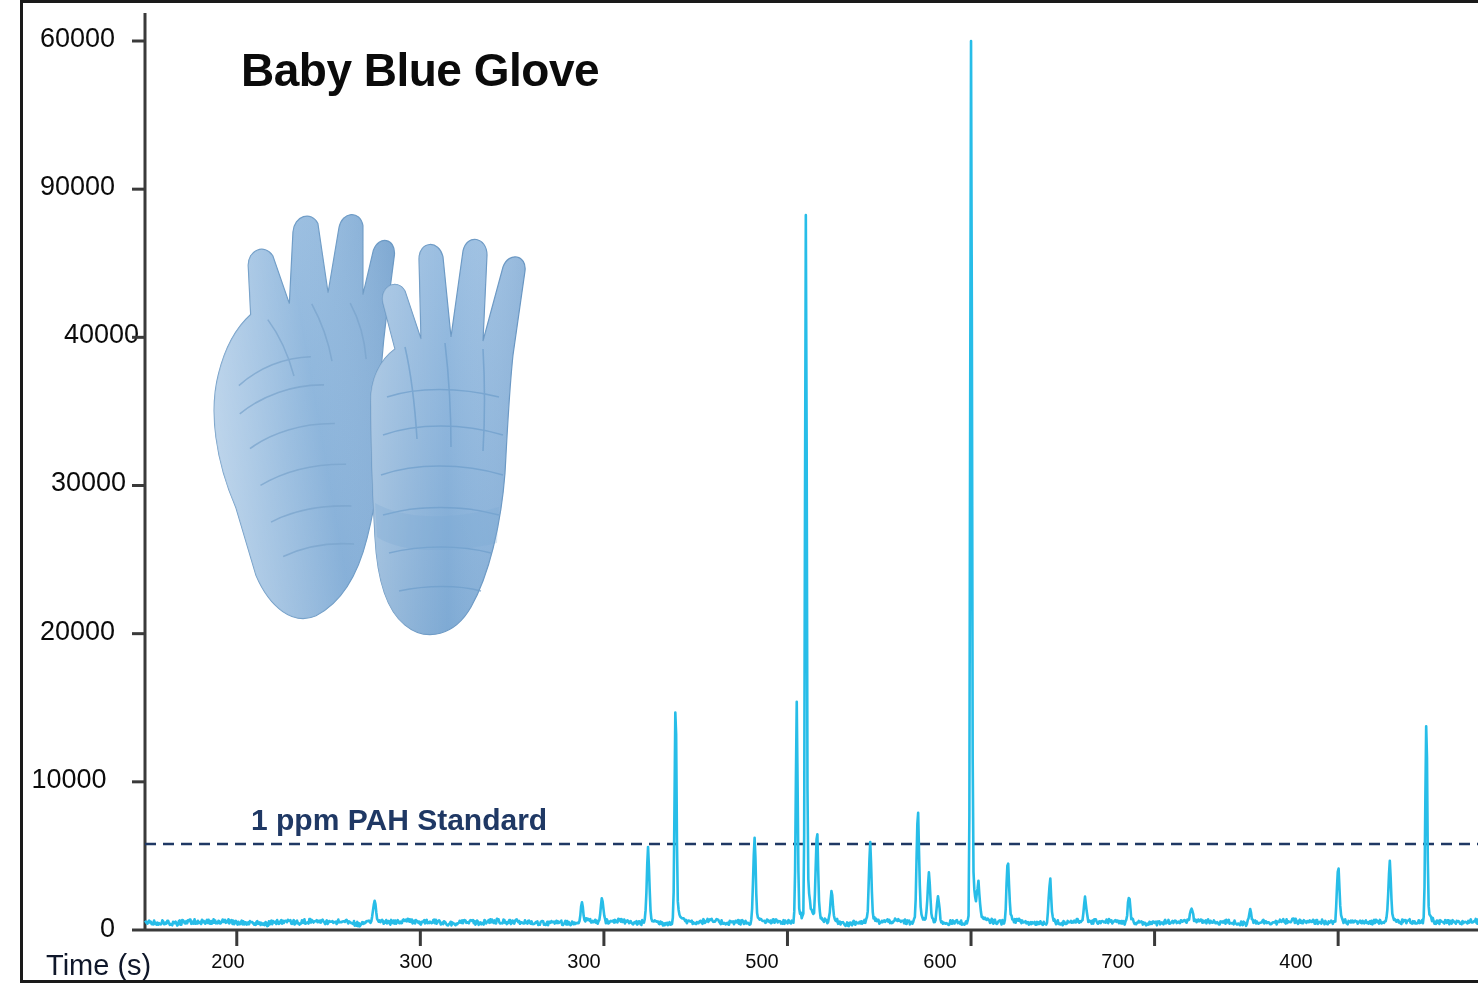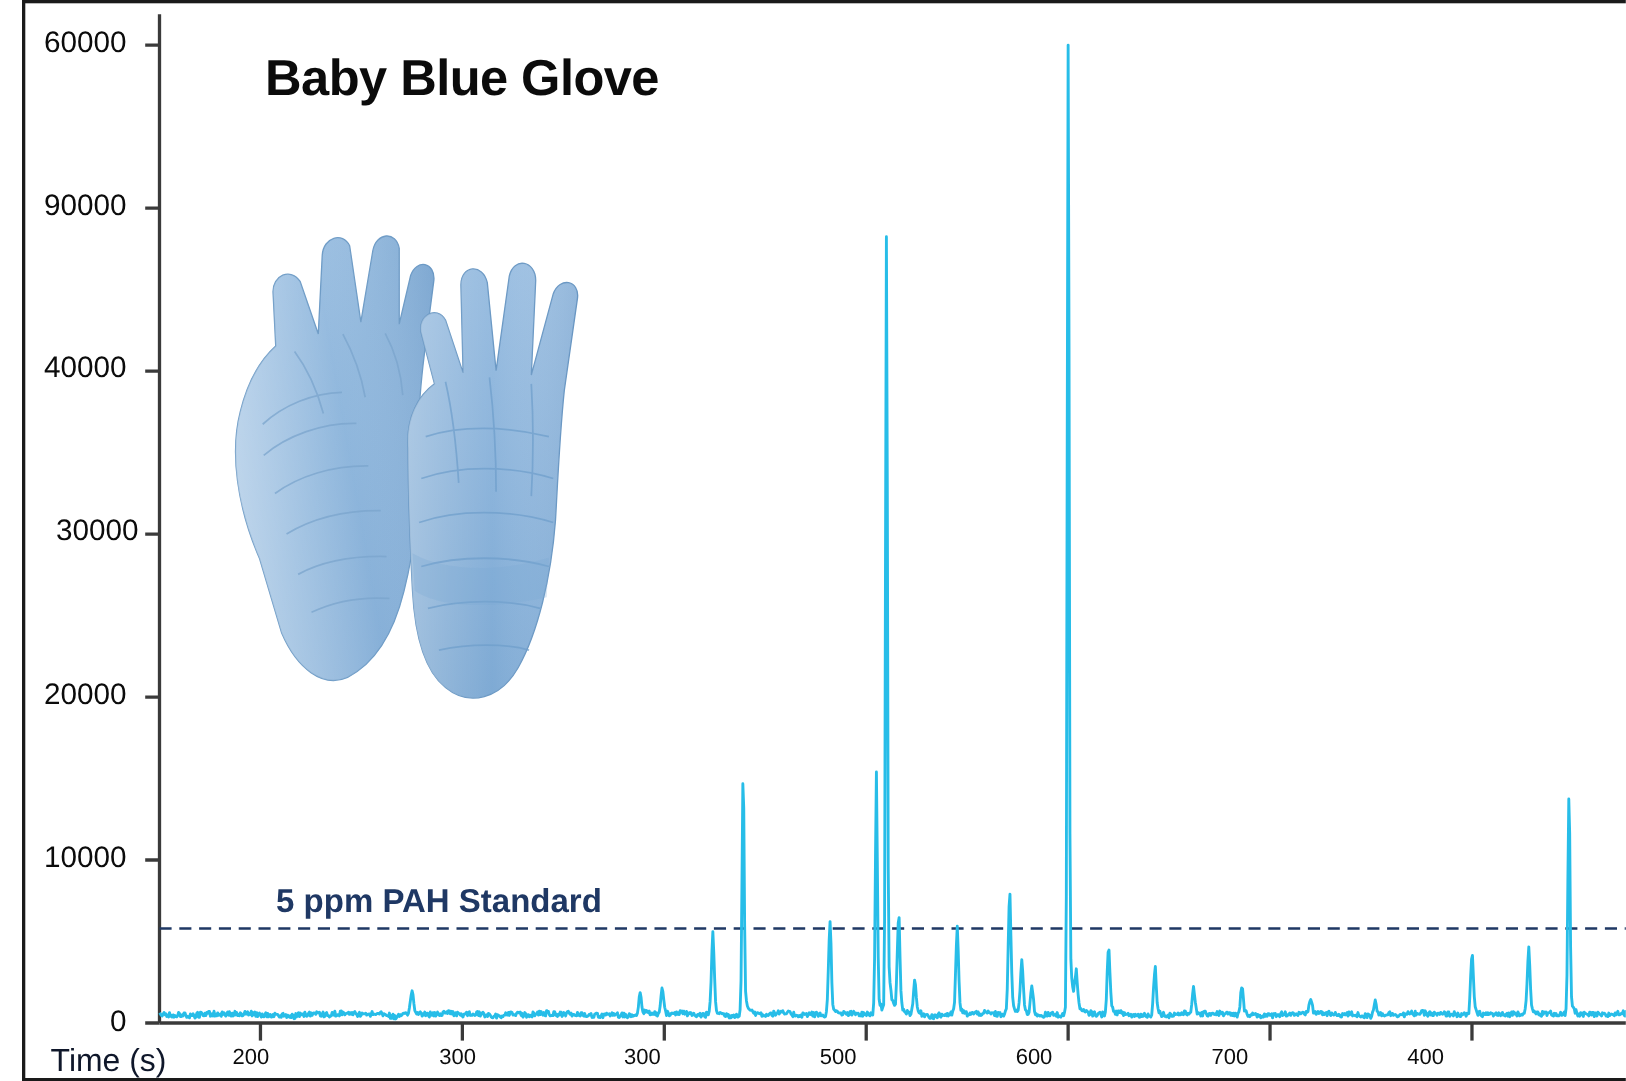--- a/index.html
+++ b/index.html
@@ -82,24 +82,24 @@
     height: 460px;
   }
 </style>
 </head>
 <body>
 
 <div id="page">
 
   <div class="ytick-label" style="left:0px;top:20px;width:92px;">60000</div>
   <div class="ytick-label" style="left:0px;top:168px;width:92px;">90000</div>
-  <div class="ytick-label" style="left:0px;top:316px;width:92px;">40000</div>
+  <div class="ytick-label" style="left:0px;top:316px;width:92px;padding-left:24px;">40000</div>
   <div class="ytick-label" style="left:11px;top:464px;width:92px;">30000</div>
   <div class="ytick-label" style="left:0px;top:613px;width:92px;">20000</div>
-  <div class="ytick-label" style="left:0px;top:761px;width:92px;">10000</div>
+  <div class="ytick-label" style="left:0px;top:761px;width:92px;text-align:center;">10000</div>
   <div class="ytick-label" style="left:0px;top:910px;width:92px;">0</div>
 
   <div class="xtick-label" style="left:160px;top:947px;width:90px;">200</div>
   <div class="xtick-label" style="left:348px;top:947px;width:90px;">300</div>
   <div class="xtick-label" style="left:516px;top:947px;width:90px;">300</div>
   <div class="xtick-label" style="left:694px;top:947px;width:90px;">500</div>
   <div class="xtick-label" style="left:872px;top:947px;width:90px;">600</div>
   <div class="xtick-label" style="left:1050px;top:947px;width:90px;">700</div>
   <div class="xtick-label" style="left:1228px;top:947px;width:90px;">400</div>
 
@@ -181,21 +181,21 @@
         <path d="M58 140 C64 166 68 200 70 232"></path>
         <path d="M98 136 C102 170 104 206 104 240"></path>
         <path d="M136 142 C138 176 138 210 136 244"></path>
       </g>
       <path d="M30 330 C50 344 96 348 150 336 L152 300 C104 314 56 312 28 296 Z" fill="#7ba9d4" opacity="0.28"></path>
     </g>
   </svg>
 
   <div class="chart-title">Baby Blue Glove</div>
 
-  <div class="std-label">5 ppm PAH Standard</div>
+  <div class="std-label">1 ppm PAH Standard</div>
 
   <svg class="plot-svg" viewBox="0 0 1478 983" xmlns="http://www.w3.org/2000/svg">
 
     <line id="y-spine" x1="122" y1="10" x2="122" y2="927" stroke="#3a3a3a" stroke-width="3"></line>
 
     <line id="x-spine" x1="122" y1="927" x2="1462" y2="927" stroke="#3a3a3a" stroke-width="3"></line>
     <g id="y-ticks">
         <line x1="109" x2="122" y1="927" y2="927" stroke="#3a3a3a" stroke-width="3"></line>
         <line x1="109" x2="122" y1="778.8333333333334" y2="778.8333333333334" stroke="#3a3a3a" stroke-width="3"></line>
         <line x1="109" x2="122" y1="630.6666666666667" y2="630.6666666666667" stroke="#3a3a3a" stroke-width="3"></line>

